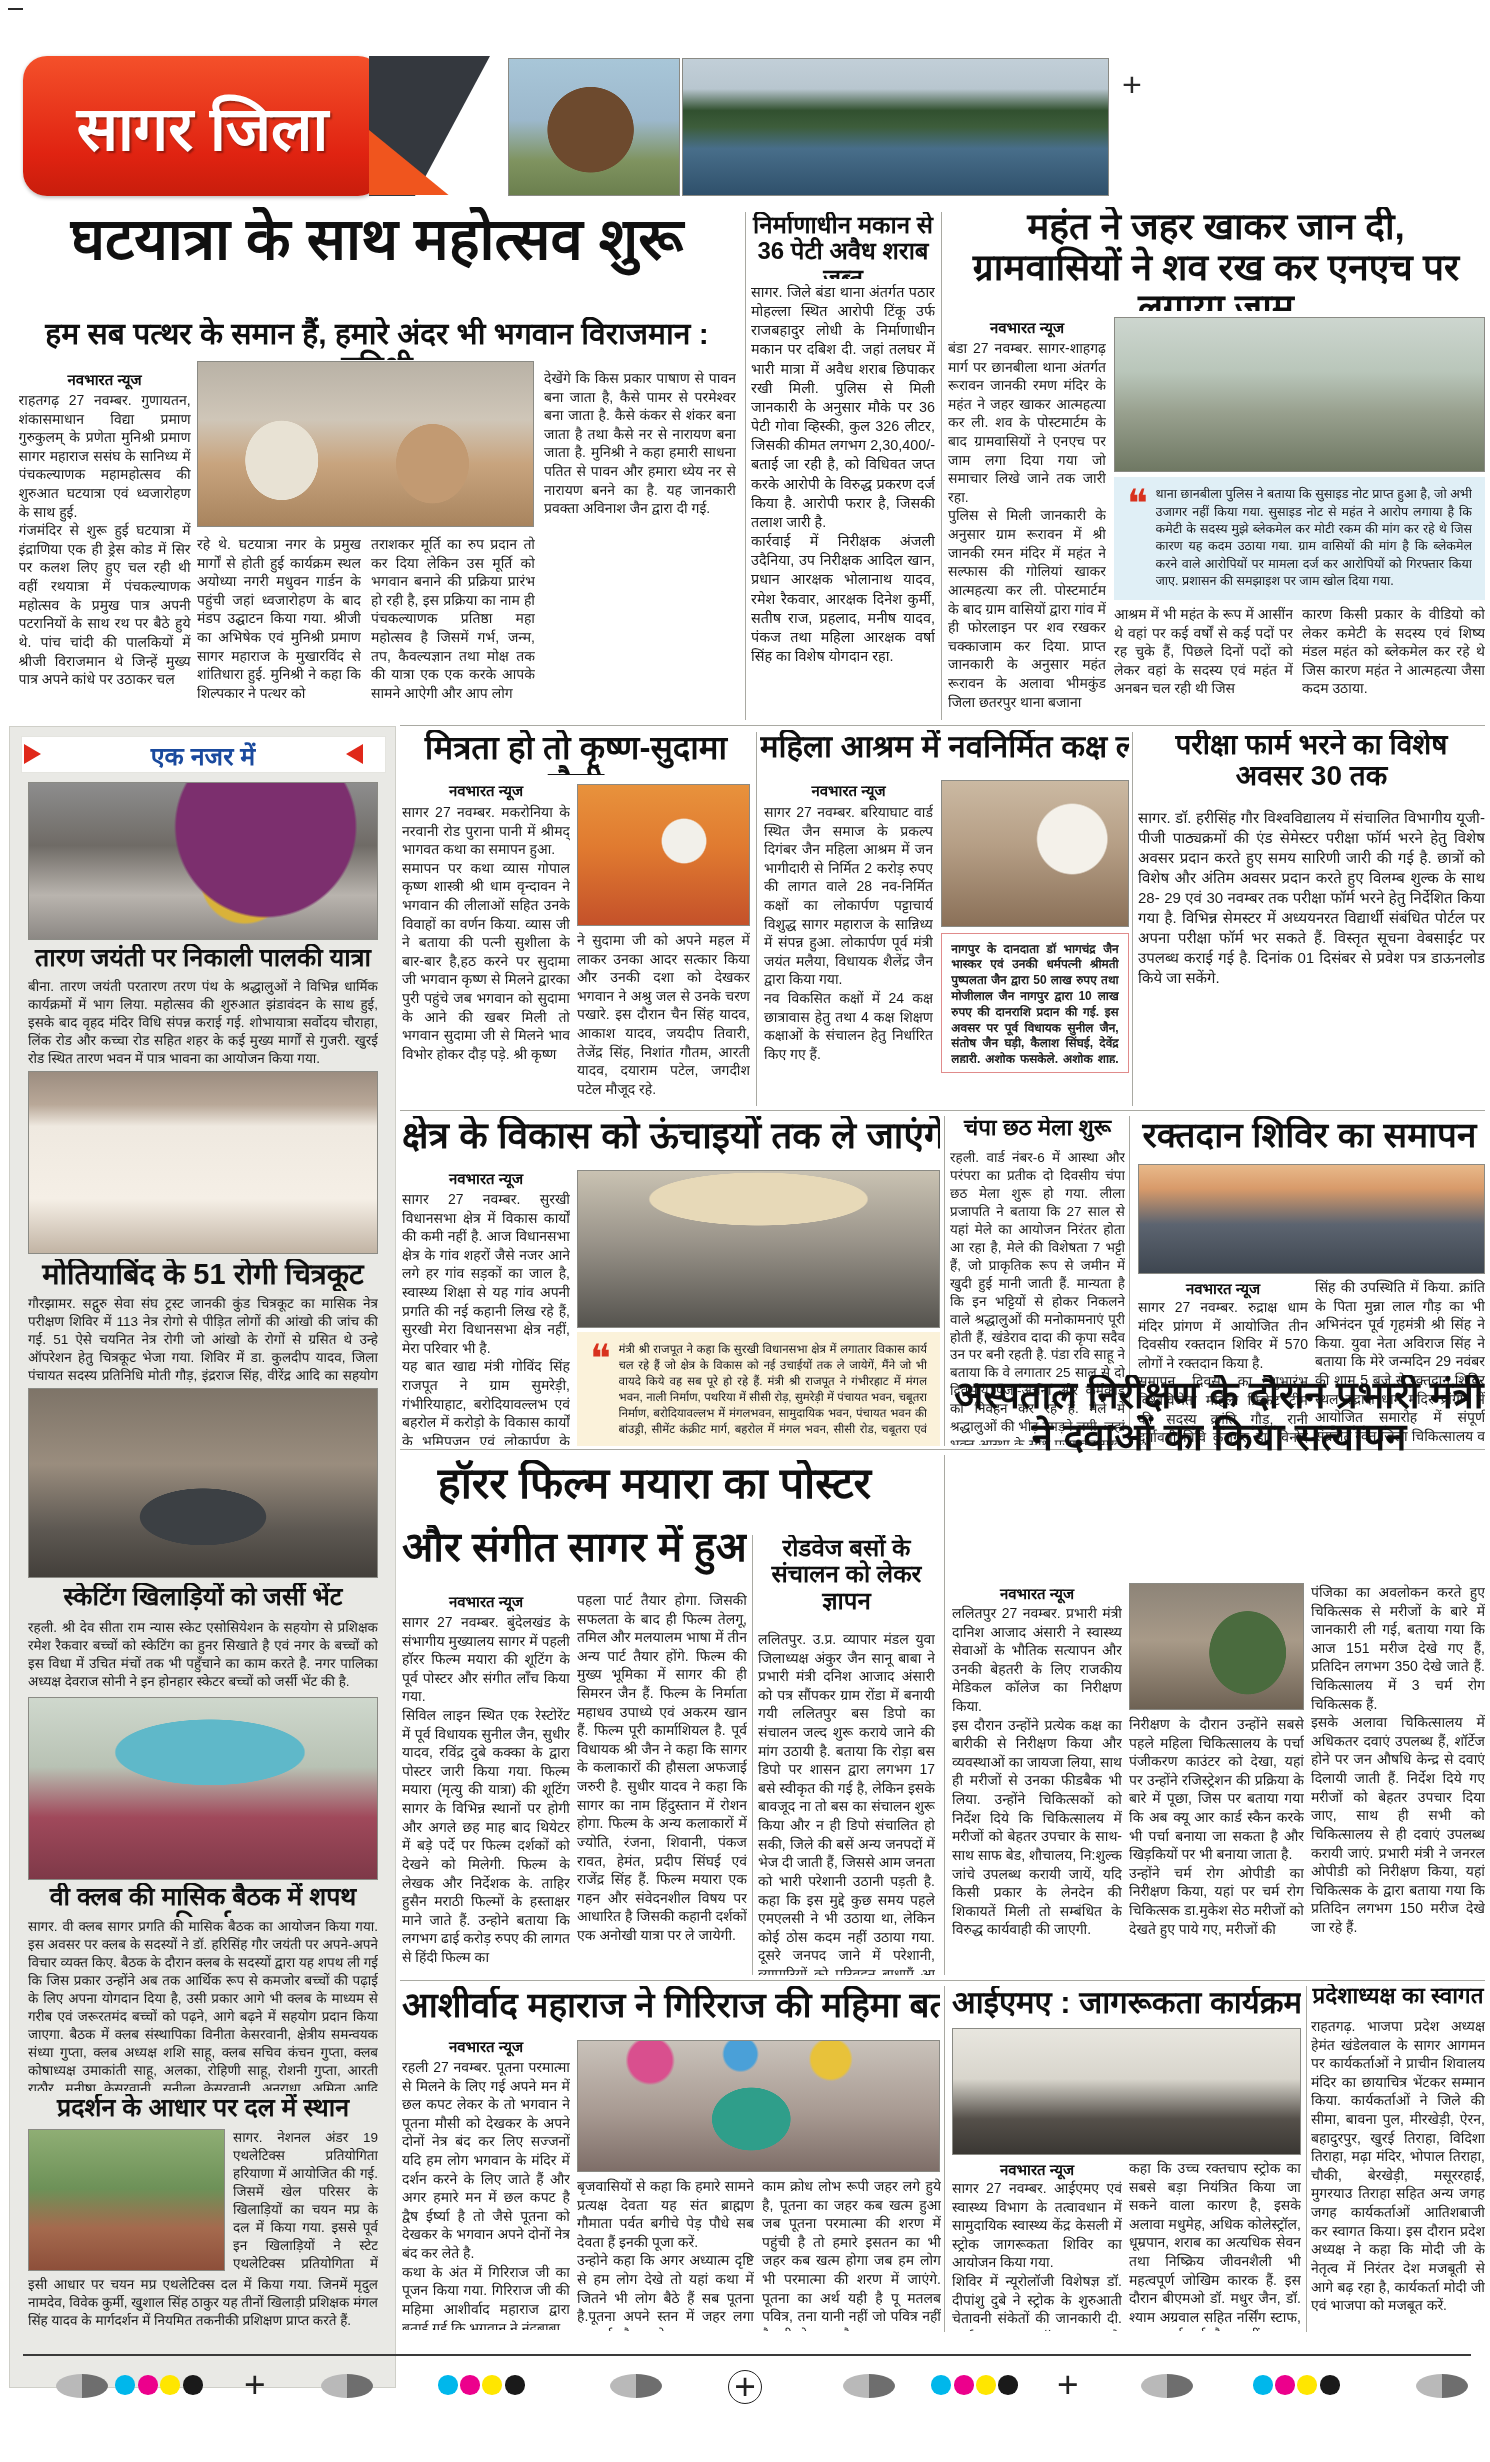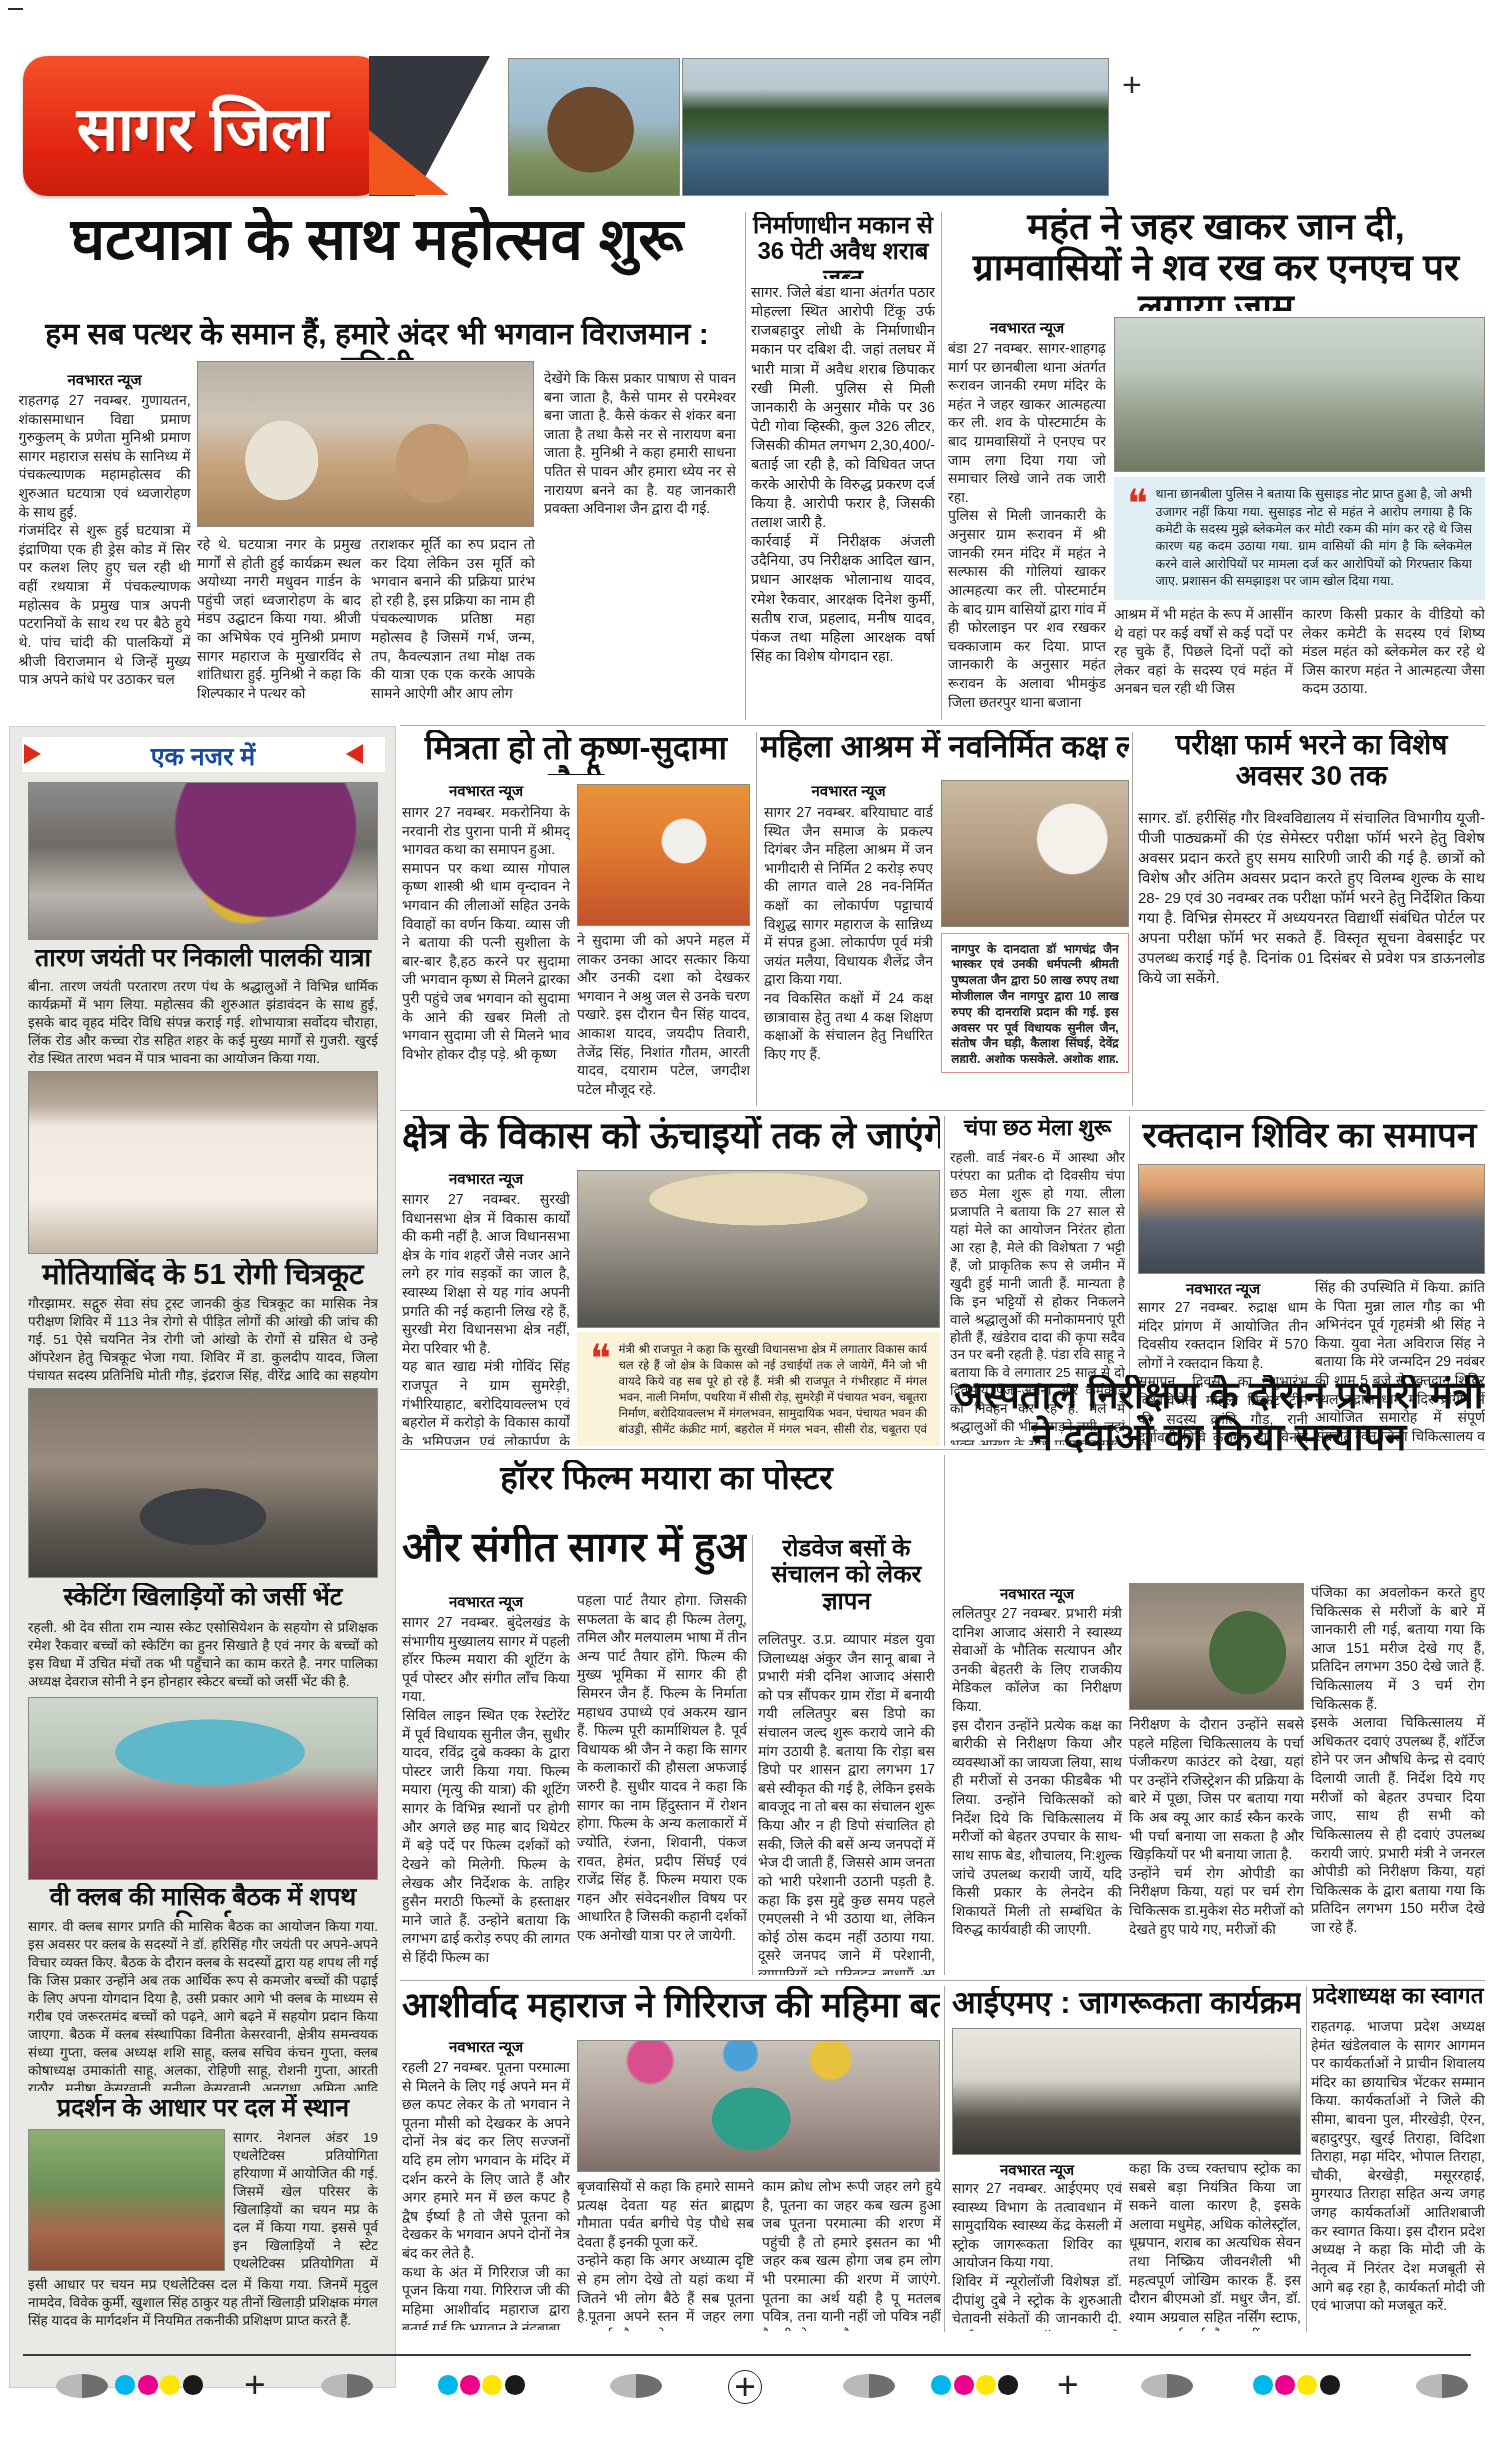--- a/index.html
+++ b/index.html
@@ -174,21 +174,21 @@
 
   <div class="abs headline" style="left:1134px;top:1116px;width:351px;height:45px;font-size:35px;white-space:nowrap;">रक्तदान शिविर का समापन</div>
   <div class="abs photo p-rakt" style="left:1138px;top:1164px;width:347px;height:110px;"></div>
   <div class="abs byline" style="left:1138px;top:1278px;width:170px;">नवभारत न्यूज</div>
   <div class="abs body-text" style="left:1138px;top:1298px;width:170px;height:147px;">सागर 27 नवम्बर. रुद्राक्ष धाम मंदिर प्रांगण में आयोजित तीन दिवसीय रक्तदान शिविर में 570 लोगों ने रक्तदान किया है.
 समापन दिवस का शुभारंभ विश्वविजेता महिला क्रिकेट टीम की सदस्य क्रांति गौड़, रानी दुर्गावती विवि कुलगुरु डा. विनोद मिश्रा ने पूर्व गृहमंत्री, खुरई विधायक भूपेन्द्र</div>
   <div class="abs body-text" style="left:1315px;top:1278px;width:170px;height:168px;">सिंह की उपस्थिति में किया. क्रांति के पिता मुन्ना लाल गौड़ का भी अभिनंदन पूर्व गृहमंत्री श्री सिंह ने किया. युवा नेता अविराज सिंह ने बताया कि मेरे जन्मदिन 29 नवंबर की शाम 5 बजे से रक्तदान शिविर स्थल रुद्राक्ष धाम मंदिर प्रांगण में आयोजित समारोह में संपूर्ण संग्रहीत रक्त जिला चिकित्सालय व बीएमसी के ब्लड बैंकों को सौंपा जाएगा.</div>
 
   <div class="hrule" style="left:400px;top:1449px;width:1085px;"></div>
 
-  <div class="abs headline" style="left:402px;top:1460px;width:529px;height:63px;font-size:33px;white-space:nowrap;">हॉरर फिल्म मयारा का पोस्टर</div>
+  <div class="abs headline" style="left:390px;top:1460px;width:529px;height:63px;font-size:43px;white-space:nowrap;">हॉरर फिल्म मयारा का पोस्टर</div>
   <div class="abs headline" style="left:402px;top:1525px;width:345px;height:60px;font-size:41px;white-space:nowrap;">और संगीत सागर में हुआ जारी</div>
   <div class="abs byline" style="left:402px;top:1591px;width:168px;">नवभारत न्यूज</div>
   <div class="abs body-text" style="left:402px;top:1613px;width:168px;height:361px;">सागर 27 नवम्बर. बुंदेलखंड के संभागीय मुख्यालय सागर में पहली हॉरर फिल्म मयारा की शूटिंग के पूर्व पोस्टर और संगीत लाँच किया गया.
 सिविल लाइन स्थित एक रेस्टोरेंट में पूर्व विधायक सुनील जैन, सुधीर यादव, रविंद्र दुबे कक्का के द्वारा पोस्टर जारी किया गया. फिल्म मयारा (मृत्यु की यात्रा) की शूटिंग सागर के विभिन्न स्थानों पर होगी और अगले छह माह बाद थियेटर में बड़े पर्दे पर फिल्म दर्शकों को देखने को मिलेगी. फिल्म के लेखक और निर्देशक के. ताहिर हुसैन मराठी फिल्मों के हस्ताक्षर माने जाते हैं. उन्होने बताया कि लगभग ढाई करोड़ रुपए की लागत से हिंदी फिल्म का</div>
   <div class="abs body-text" style="left:577px;top:1591px;width:170px;height:384px;">पहला पार्ट तैयार होगा. जिसकी सफलता के बाद ही फिल्म तेलगू, तमिल और मलयालम भाषा में तीन अन्य पार्ट तैयार होंगे. फिल्म की मुख्य भूमिका में सागर की ही सिमरन जैन हैं. फिल्म के निर्माता महाधव उपाध्ये एवं अकरम खान हैं. फिल्म पूरी कार्माशियल है. पूर्व विधायक श्री जैन ने कहा कि सागर के कलाकारों की हौसला अफजाई जरुरी है. सुधीर यादव ने कहा कि सागर का नाम हिंदुस्तान में रोशन होगा. फिल्म के अन्य कलाकारों में ज्योति, रंजना, शिवानी, पंकज रावत, हेमंत, प्रदीप सिंघई एवं राजेंद्र सिंह हैं. फिल्म मयारा एक गहन और संवेदनशील विषय पर आधारित है जिसकी कहानी दर्शकों एक अनोखी यात्रा पर ले जायेगी.</div>
   <div class="vrule" style="left:752px;top:1535px;height:440px;"></div>
 
   <div class="abs headline" style="left:758px;top:1535px;width:177px;height:89px;font-size:24px;text-align:center;">रोडवेज बसों के संचालन को लेकर ज्ञापन</div>
   <div class="abs body-text" style="left:758px;top:1630px;width:177px;height:345px;">ललितपुर. उ.प्र. व्यापार मंडल युवा जिलाध्यक्ष अंकुर जैन सानू बाबा ने प्रभारी मंत्री दनिश आजाद अंसारी को पत्र सौंपकर ग्राम रोंडा में बनायी गयी ललितपुर बस डिपो का संचालन जल्द शुरू कराये जाने की मांग उठायी है. बताया कि रोड़ा बस डिपो पर शासन द्वारा लगभग 17 बसे स्वीकृत की गई है, लेकिन इसके बावजूद ना तो बस का संचालन शुरू किया और न ही डिपो संचालित हो सकी, जिले की बसें अन्य जनपदों में भेज दी जाती हैं, जिससे आम जनता को भारी परेशानी उठानी पड़ती है. कहा कि इस मुद्दे कुछ समय पहले एमएलसी ने भी उठाया था, लेकिन कोई ठोस कदम नहीं उठाया गया. दूसरे जनपद जाने में परेशानी, व्यापारियों को परिवहन बाधाएँ आ रही है.</div>
   <div class="vrule" style="left:944px;top:1455px;height:520px;"></div>

